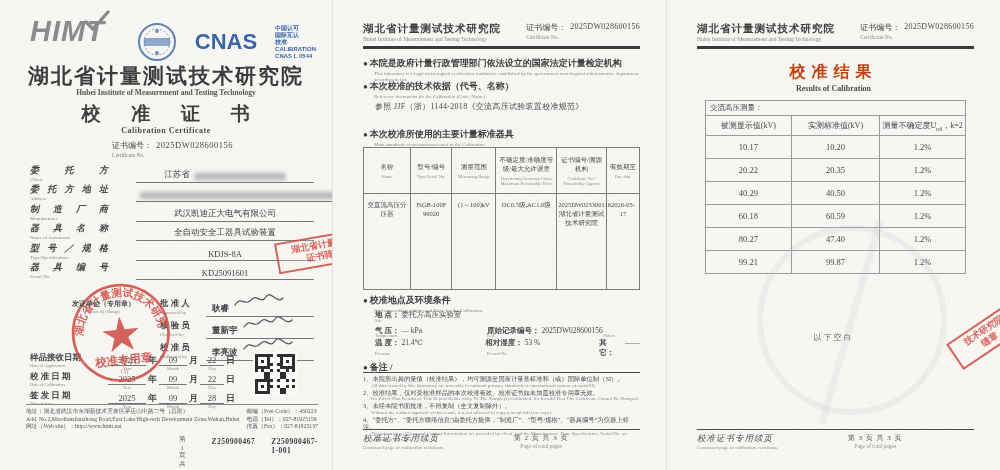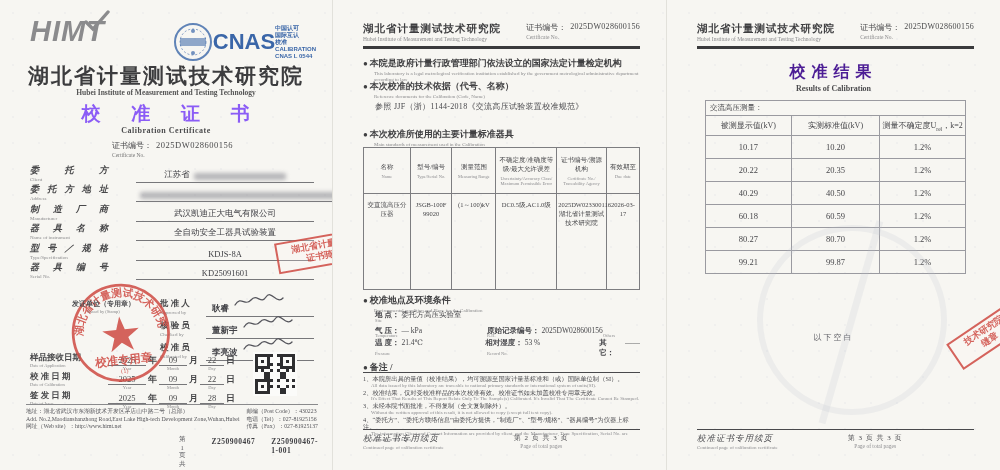--- a/index.html
+++ b/index.html
@@ -16,27 +16,27 @@
   .page { position:absolute; top:0; height:470px; overflow:hidden; }
   #page1 { left:0;   width:333px; border-right:1px solid #e2e1db; }
   #page2 { left:333px; width:334px; border-right:1px solid #e2e1db; }
   #page3 { left:667px; width:333px; }
 
   
   .p1-header { position:absolute; top:16px; left:30px; right:16px; display:flex; justify-content:space-between; align-items:flex-start; }
   .himt-logo { font-family:"Liberation Sans","DejaVu Sans",sans-serif; font-weight:bold; font-style:italic;
     font-size:29px; letter-spacing:1px; color:#8b8b8d; position:relative; line-height:30px;}
   .himt-check { position:absolute; left:54px; top:-6px; width:26px; height:22px; }
-  .cnas-cluster { display:flex; align-items:center; gap:0; margin-top:6px; }
+  .cnas-cluster { display:flex; align-items:center; gap:18px; margin-top:6px; }
   .seal-circ { width:40px; height:40px; }
   .cnas-word { font-family:"Liberation Sans","DejaVu Sans",sans-serif; font-weight:bold; font-size:22px; color:#3a66a8; letter-spacing:0px; }
   .cnas-lines { font-family:"Liberation Sans","DejaVu Sans",sans-serif; font-size:6px; color:#3a66a8; line-height:7px; font-weight:bold; }
   .p1-institute { position:absolute; top:62px; left:0; right:0; text-align:center; font-size:21px; font-weight:bold; color:#3c3c3e; letter-spacing:2px; }
   .p1-institute-en { position:absolute; top:88px; left:0; right:0; text-align:center; font-size:7.5px; font-weight:bold; color:#555; }
-  .p1-title { position:absolute; top:101px; left:12px; right:0; text-align:center; font-size:19px; font-weight:bold; color:#8b5cf6; letter-spacing:13px; }
+  .p1-title { position:absolute; top:101px; left:12px; right:0; text-align:center; font-size:19px; font-weight:bold; color:#404040; letter-spacing:13px; }
   .p1-title-en { position:absolute; top:126px; left:0; right:0; text-align:center; font-size:8px; font-weight:bold; color:#4c4c4e; letter-spacing:0.5px;}
   .p1-certno { position:absolute; top:140px; left:112px; display:flex; gap:4px; font-size:8px; }
   .p1-certno .lab .en { font-size:5.5px; color:#777; margin-top:1px; }
   .p1-certno .val { font-size:8.5px; letter-spacing:0.5px; }
 
   .p1-fields { position:absolute; top:163px; left:30px; right:18px; }
   .f-row { display:flex; height:19.5px; align-items:flex-end; }
   .f-label { width:106px; flex:none; padding-bottom:1px; }
   .f-cn { font-size:9px; font-weight:bold; color:#48484a; text-align:justify; text-align-last:justify; width:78px; letter-spacing:0;font-style:italic; }
   .f-en { font-size:5px; color:#8a8a8c; margin-top:0px; line-height:5px; }
@@ -128,21 +128,21 @@
   .r-en { font-size:5px; color:#8d8d90; line-height:6px; margin-left:8px; }
 
   .cont-footer { position:absolute; top:429px; left:30px; right:26px; border-top:1.5px solid #49494c; padding-top:3px; display:flex; }
   .cf-left .cn { font-size:8.5px; color:#4a4a4e; letter-spacing:1px;font-style:italic;}
   .cf-left .en { font-size:5px; color:#8d8d90; }
   .cf-page { margin-left:70px; text-align:center; }
   .cf-page .cn { font-size:7px; letter-spacing:1px; color:#4a4a4e;}
   .cf-page .en { font-size:5.5px; color:#8d8d90; }
 
   
-  .p3-title { position:absolute; top:62px; left:0; right:0; text-align:center; font-size:16px; font-weight:bold; color:#4c1d95; letter-spacing:6px; }
+  .p3-title { position:absolute; top:62px; left:0; right:0; text-align:center; font-size:16px; font-weight:bold; color:#c2410c; letter-spacing:6px; }
   .p3-title-en { position:absolute; top:84px; left:0; right:0; text-align:center; font-size:8px; font-weight:bold; color:#4c4c4e; }
   #res-table-wrap { position:absolute; top:100px; left:38px; right:34px; }
   #res-table { width:100%; border-collapse:collapse; }
   #res-table th, #res-table td { border:1px solid #9a9aa0; font-weight:normal; color:#46464a; }
   #res-table .band td { font-size:7.5px; text-align:left; padding:2px 4px; height:13px;}
   #res-table th { font-size:8px; height:20px; }
   #res-table td.num { font-size:8.5px; text-align:center; height:23px; }
   #res-table sub { font-size:5.5px; }
   .blank-note { position:absolute; top:332px; left:0; right:0; text-align:center; font-size:8px; color:#64646a; letter-spacing:2px;}
   .watermark { position:absolute; top:225px; left:90px; width:190px; height:190px; border:6px solid rgba(190,195,205,0.18);
@@ -764,21 +764,21 @@
             <td class="num">40.50</td>
             <td class="num">1.2%</td>
           </tr>
           <tr>
             <td class="num">60.18</td>
             <td class="num">60.59</td>
             <td class="num">1.2%</td>
           </tr>
           <tr>
             <td class="num">80.27</td>
-            <td class="num">80.70</td>
+            <td class="num">47.40</td>
             <td class="num">1.2%</td>
           </tr>
           <tr>
             <td class="num">99.21</td>
             <td class="num">99.87</td>
             <td class="num">1.2%</td>
           </tr>
         </tbody>
     </table>
   </div>

